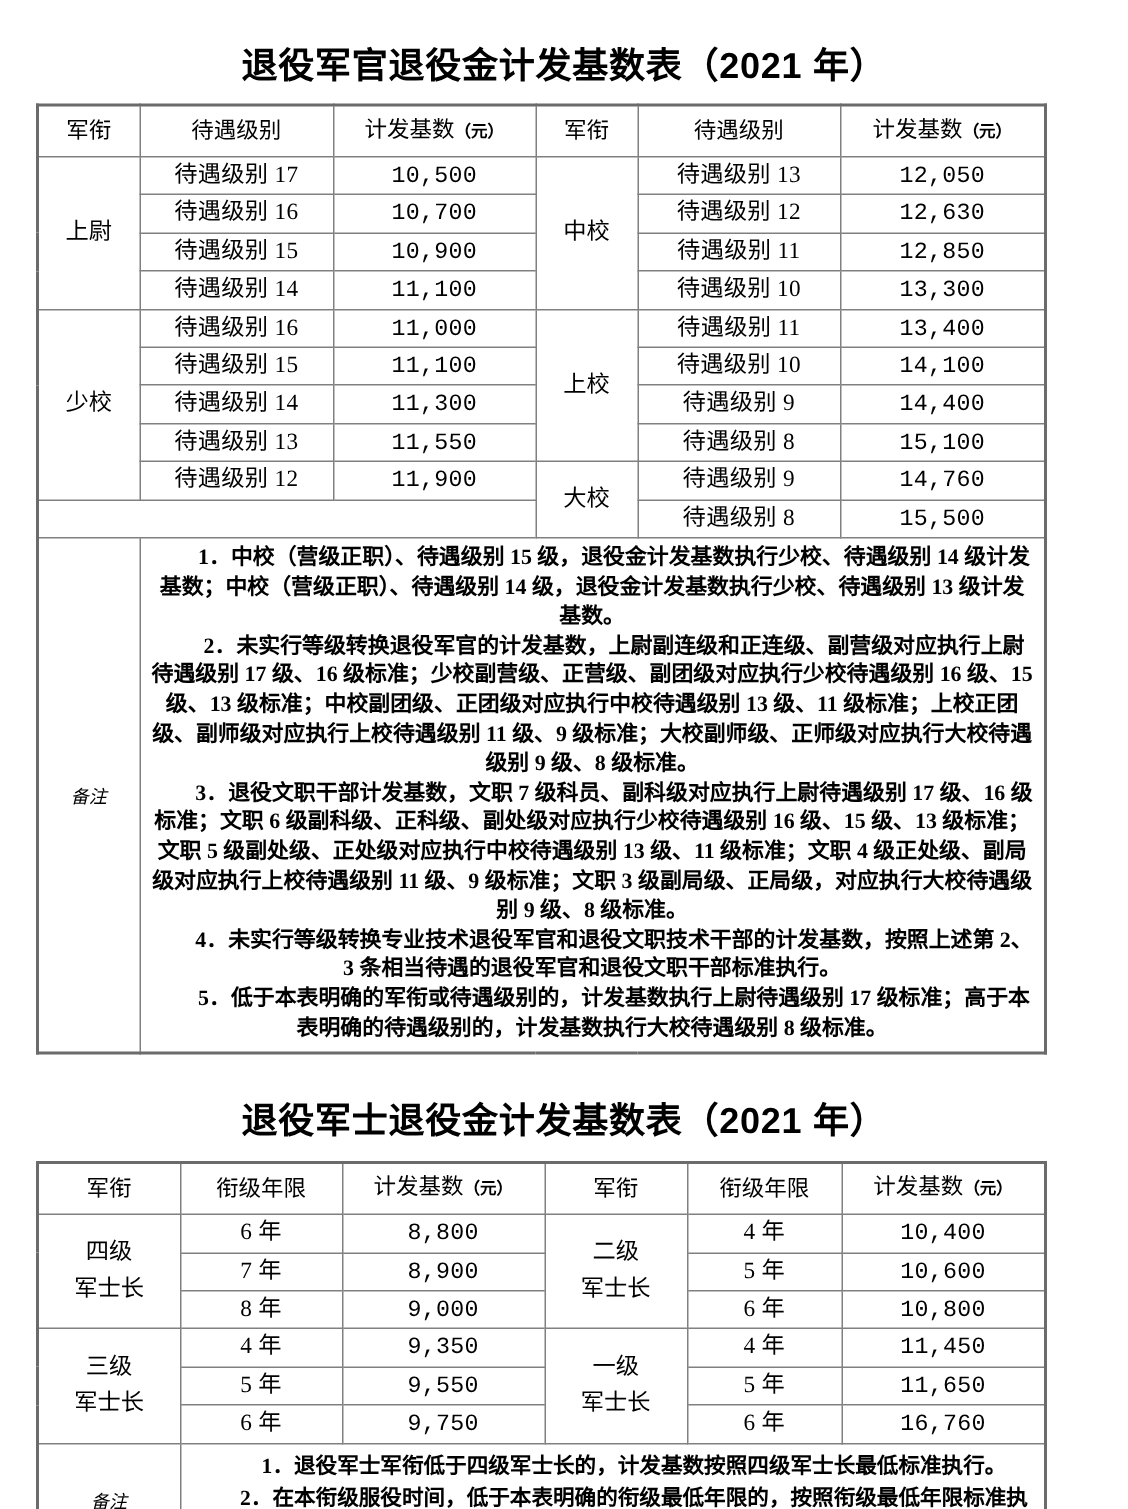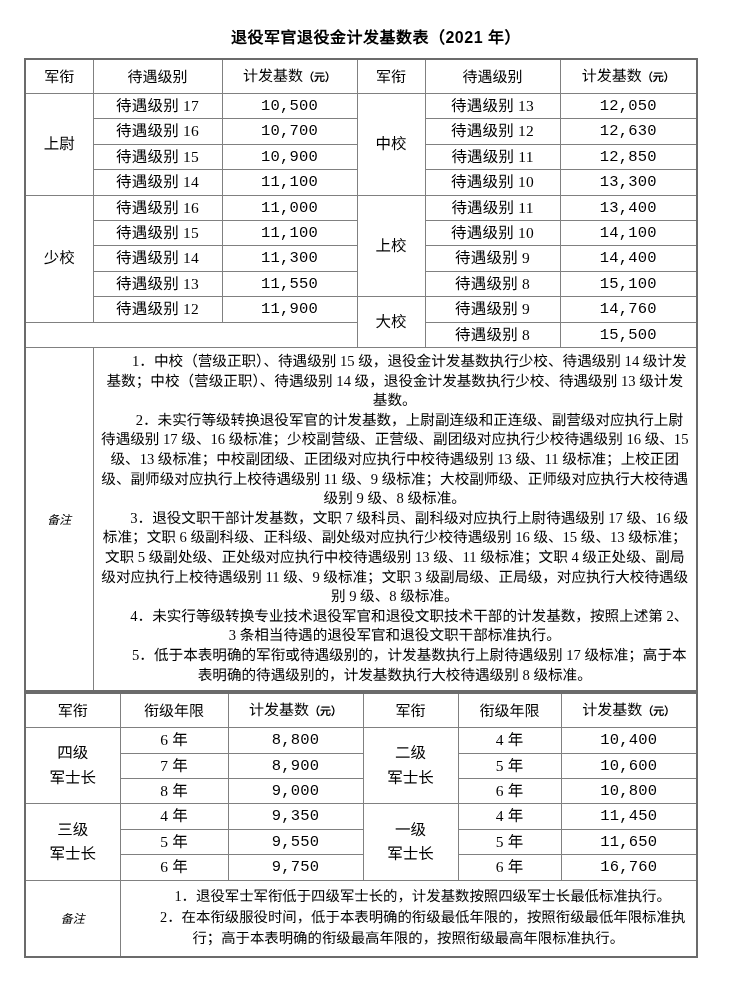--- a/index.html
+++ b/index.html
@@ -20,21 +20,21 @@
     height: 1006px;
     position: relative;
     background: #ffffff;
     box-sizing: border-box;
   }
 
   .doc-title {
     text-align: center;
     font-family: "Liberation Sans", "DejaVu Sans", sans-serif;
     font-weight: bold;
-    font-size: 16px;
+    font-size: 24px;
     letter-spacing: 0.5px;
     color: #000;
   }
   #title-1 { padding-top: 24px; padding-bottom: 10px; }
   #title-2 { padding-top: 24px; padding-bottom: 12px; }
 
   .tbl-wrap { padding: 0 24px; }
 
   table.grid {
     border-collapse: collapse;
@@ -104,20 +104,21 @@
     text-align: justify;
     text-justify: inter-ideograph;
     font-size: 14.6px;
     line-height: 19.6px;
     padding: 4px 6px 5px 6px !important;
     vertical-align: top;
   }
   .notes-body p {
     margin: 0;
     text-indent: 2em;
+    font-weight: bold;
   }
   .t2 .notes-body { font-size: 14.4px; line-height: 21px; padding: 5px 6px 7px 6px !important;}
   .t2 .notes-body p { text-indent: 2em; }
 </style>
 </head>
 <body>
 
 <div class="page">
 
   <div class="doc-title" id="title-1">退役军官退役金计发基数表（2021 年）</div>
@@ -213,20 +214,21 @@
               <p>2．未实行等级转换退役军官的计发基数，上尉副连级和正连级、副营级对应执行上尉待遇级别 17 级、16 级标准；少校副营级、正营级、副团级对应执行少校待遇级别 16 级、15 级、13 级标准；中校副团级、正团级对应执行中校待遇级别 13 级、11 级标准；上校正团级、副师级对应执行上校待遇级别 11 级、9 级标准；大校副师级、正师级对应执行大校待遇级别 9 级、8 级标准。</p>
               <p>3．退役文职干部计发基数，文职 7 级科员、副科级对应执行上尉待遇级别 17 级、16 级标准；文职 6 级副科级、正科级、副处级对应执行少校待遇级别 16 级、15 级、13 级标准；文职 5 级副处级、正处级对应执行中校待遇级别 13 级、11 级标准；文职 4 级正处级、副局级对应执行上校待遇级别 11 级、9 级标准；文职 3 级副局级、正局级，对应执行大校待遇级别 9 级、8 级标准。</p>
               <p>4．未实行等级转换专业技术退役军官和退役文职技术干部的计发基数，按照上述第 2、3 条相当待遇的退役军官和退役文职干部标准执行。</p>
               <p>5．低于本表明确的军衔或待遇级别的，计发基数执行上尉待遇级别 17 级标准；高于本表明确的待遇级别的，计发基数执行大校待遇级别 8 级标准。</p>
             </td>
         </tr>
       </tbody>
     </table>
   </div>
 
+  <div class="doc-title" id="title-2">退役军士退役金计发基数表（2021 年）</div>
 
   <div class="tbl-wrap">
     <table class="grid t2">
       <colgroup>
         <col class="c1">
           <col class="c2">
           <col class="c3">
           <col class="c4">
           <col class="c5">
           <col class="c6">

